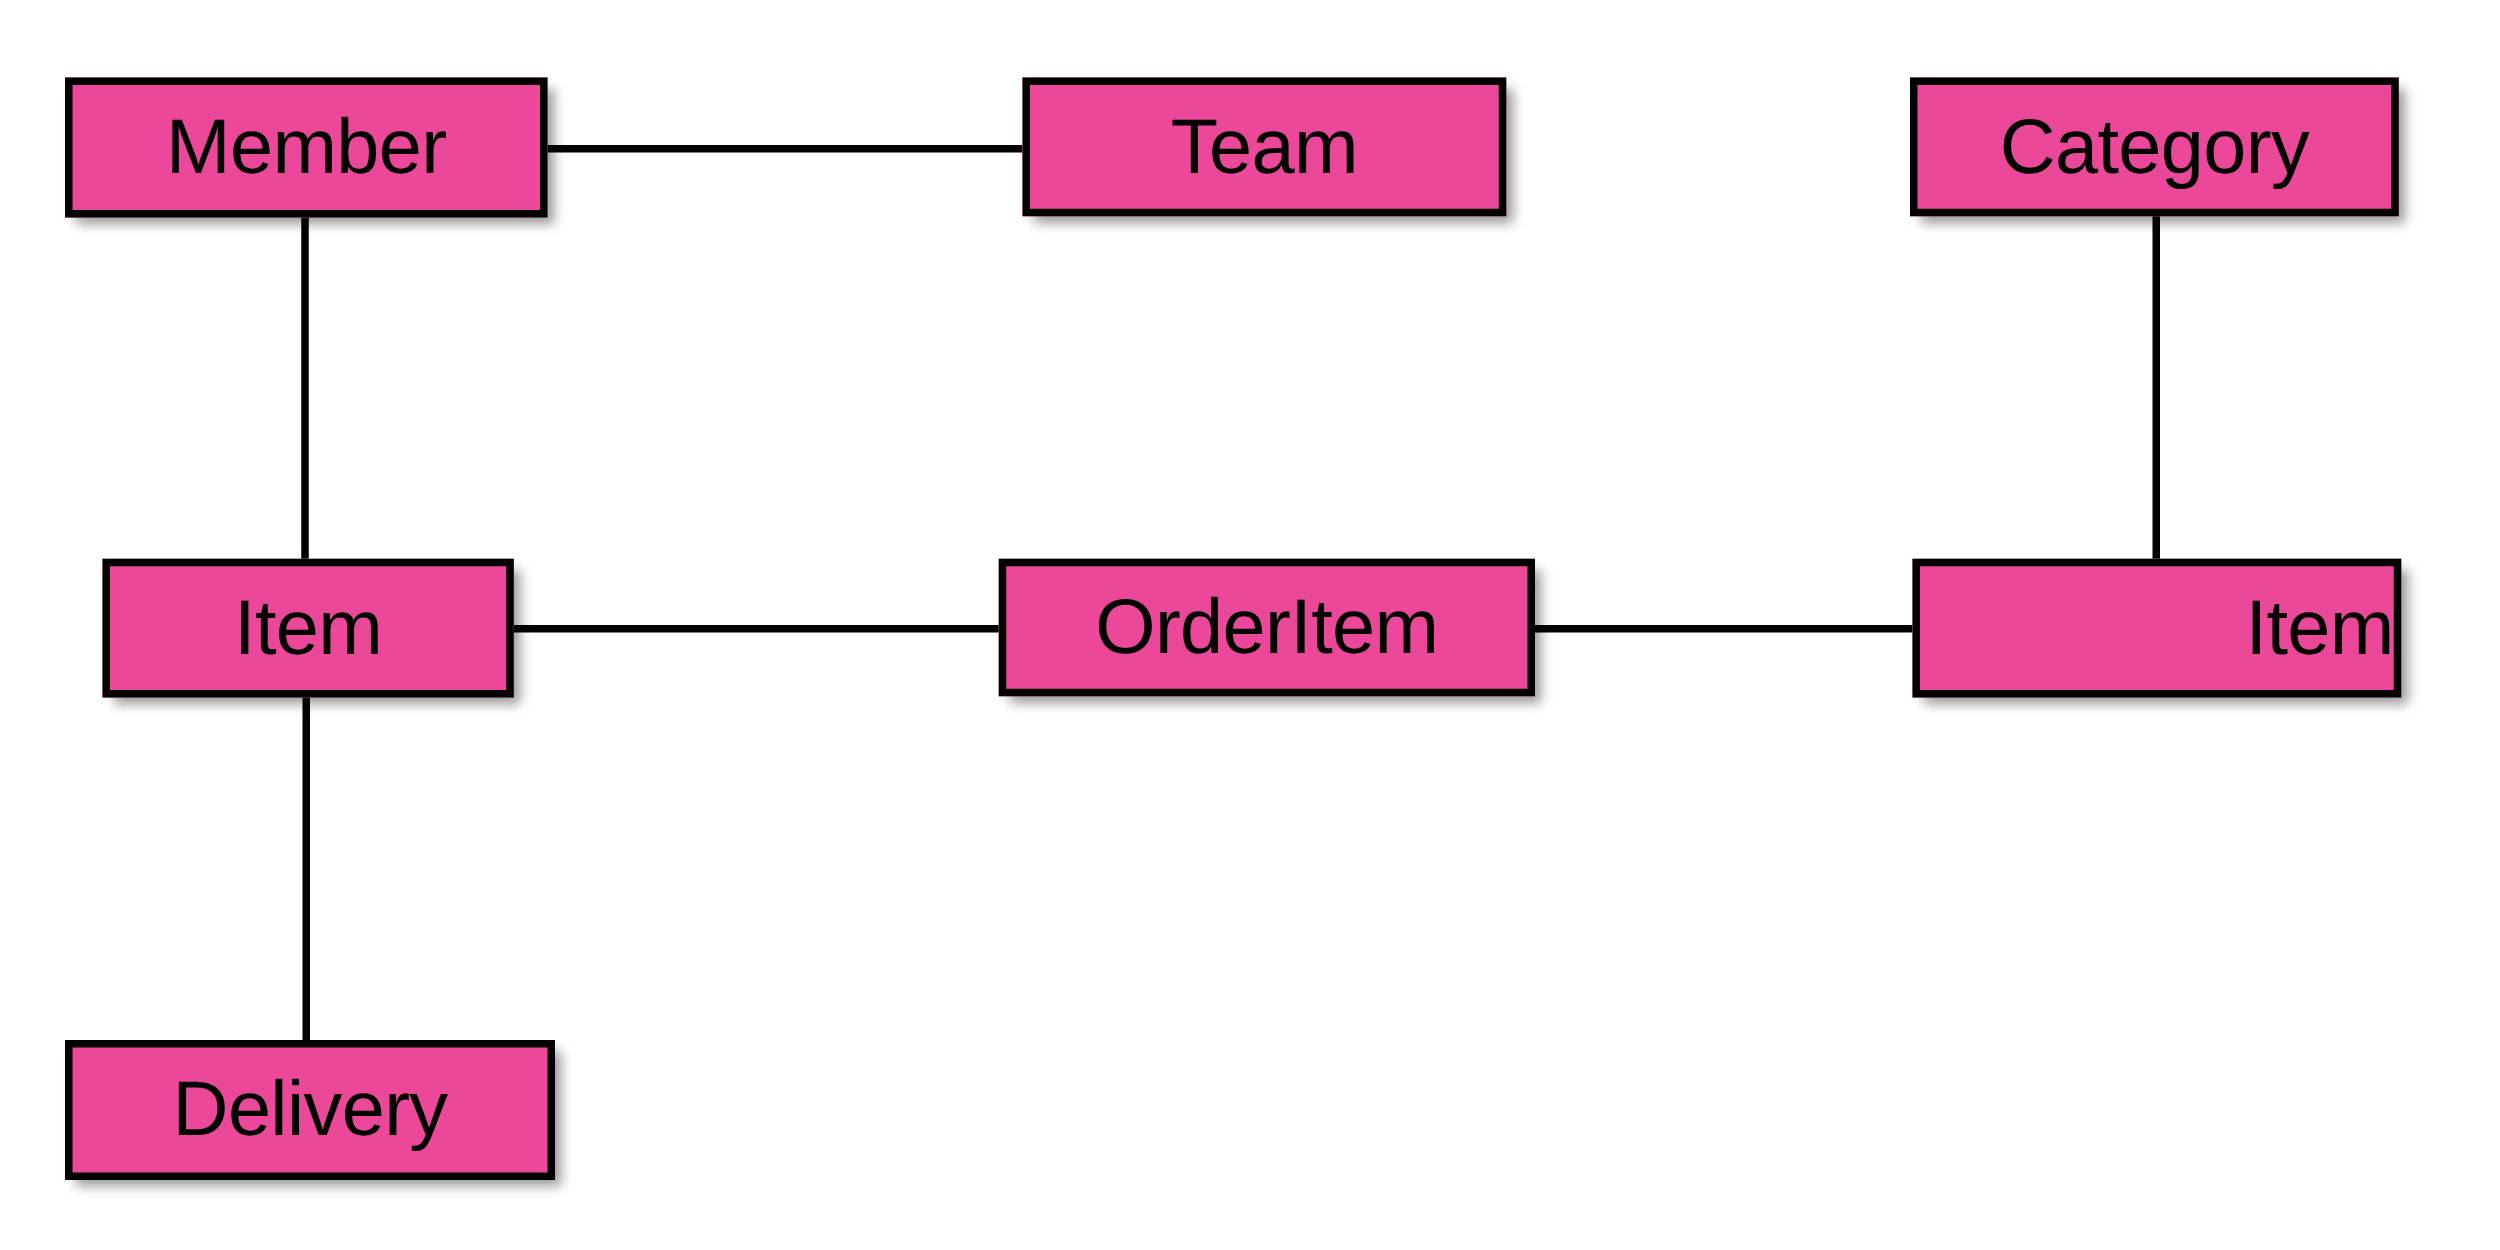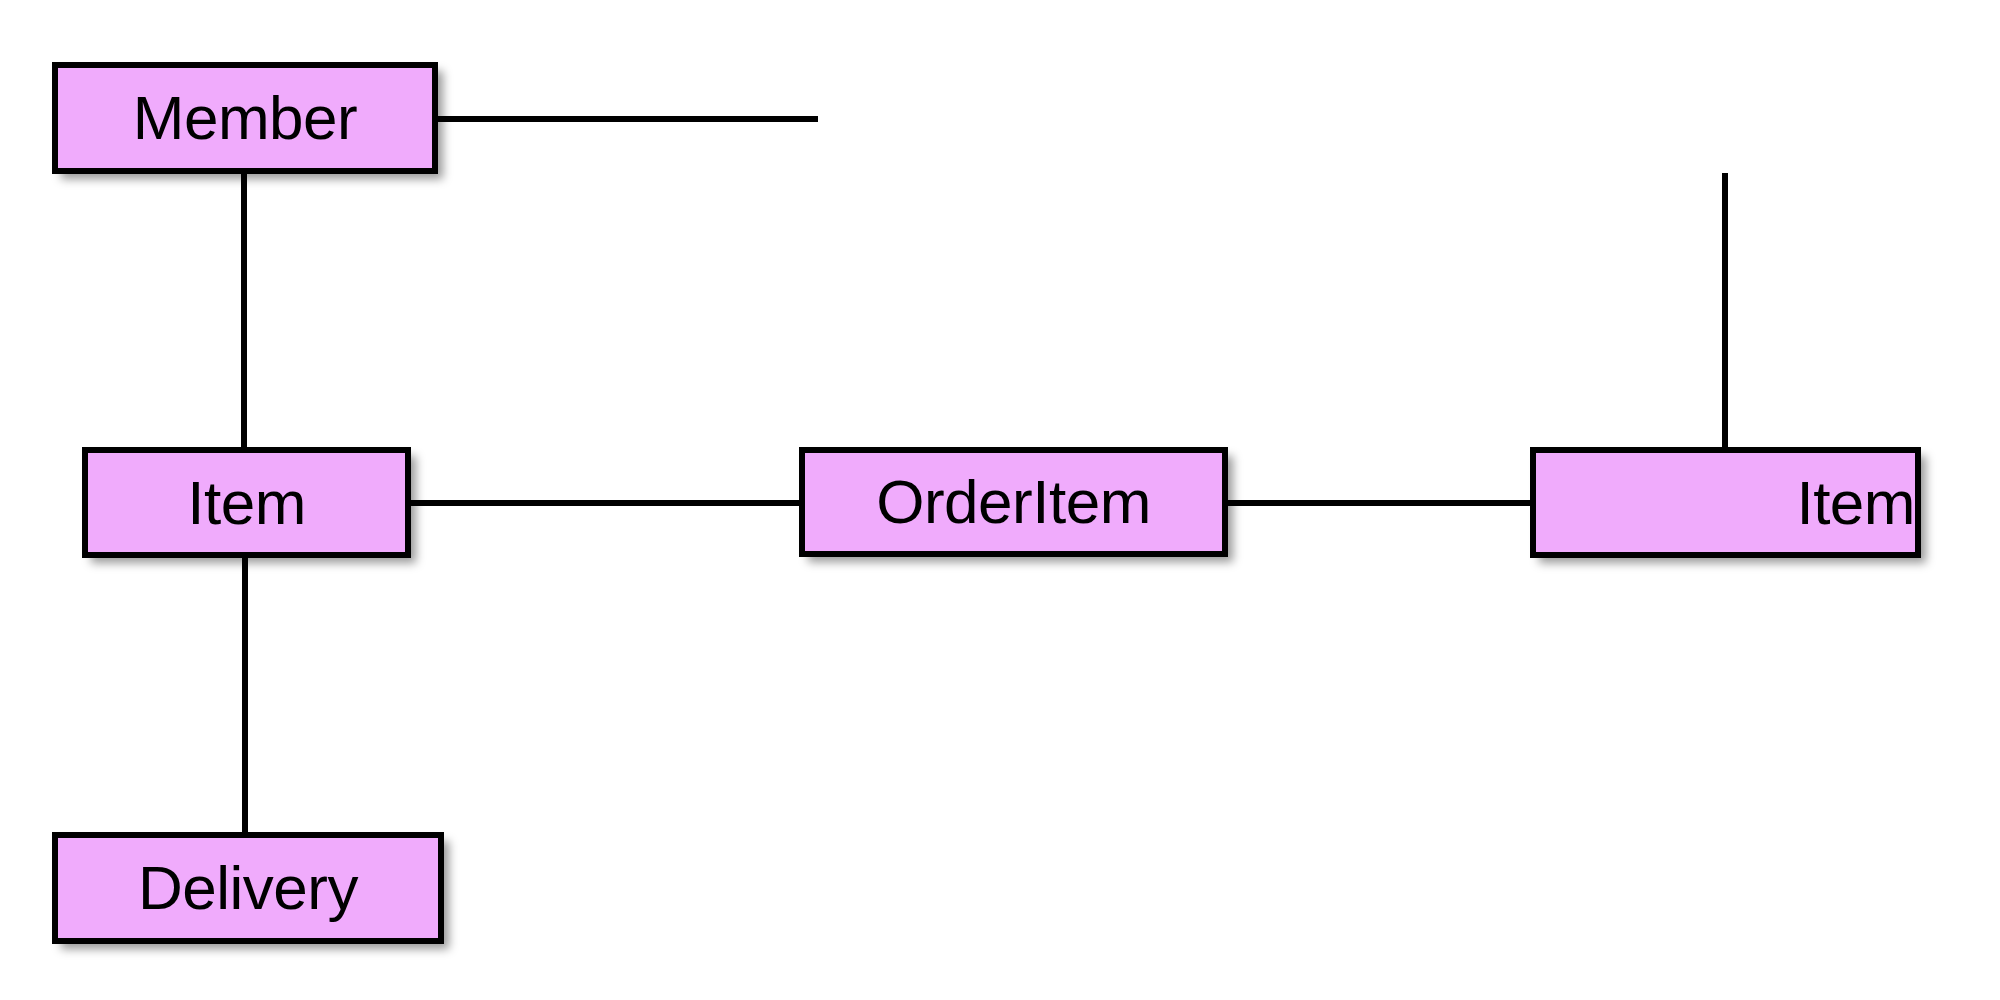--- a/index.html
+++ b/index.html
@@ -31,21 +31,21 @@
     stroke: #000000;
     stroke-width: 6;
     stroke-linecap: butt;
     fill: none;
   }
   
   .entity {
     position: absolute;
     z-index: 2;
     box-sizing: border-box;
-    background: #f0abfc;
+    background: #ec4899;
     border: 6px solid #000000;
     display: flex;
     align-items: center;
     justify-content: center;
     box-shadow: 7px 7px 9px -2px rgba(0, 0, 0, 0.40);
   }
   .entity-label {
     font-family: "Liberation Sans", sans-serif;
     font-size: 62px;
     line-height: 1;
@@ -75,21 +75,27 @@
     <line class="edge" x1="411" y1="503" x2="799" y2="503"></line>
     <line class="edge" x1="1228" y1="503" x2="1530" y2="503"></line>
     <line class="edge" x1="1725" y1="173" x2="1725" y2="447"></line>
     <line class="edge" x1="245" y1="558" x2="245" y2="832"></line>
   </svg>
 
   <div class="entity e-member">
     <span class="entity-label">Member</span>
   </div>
 
+  <div class="entity e-team">
+    <span class="entity-label">Team</span>
+  </div>
 
+  <div class="entity e-category">
+    <span class="entity-label">Category</span>
+  </div>
 
   <div class="entity e-order">
     <span class="entity-label">Item</span>
   </div>
 
   <div class="entity e-orderitem">
     <span class="entity-label">OrderItem</span>
   </div>
 
   <div class="entity e-item">

